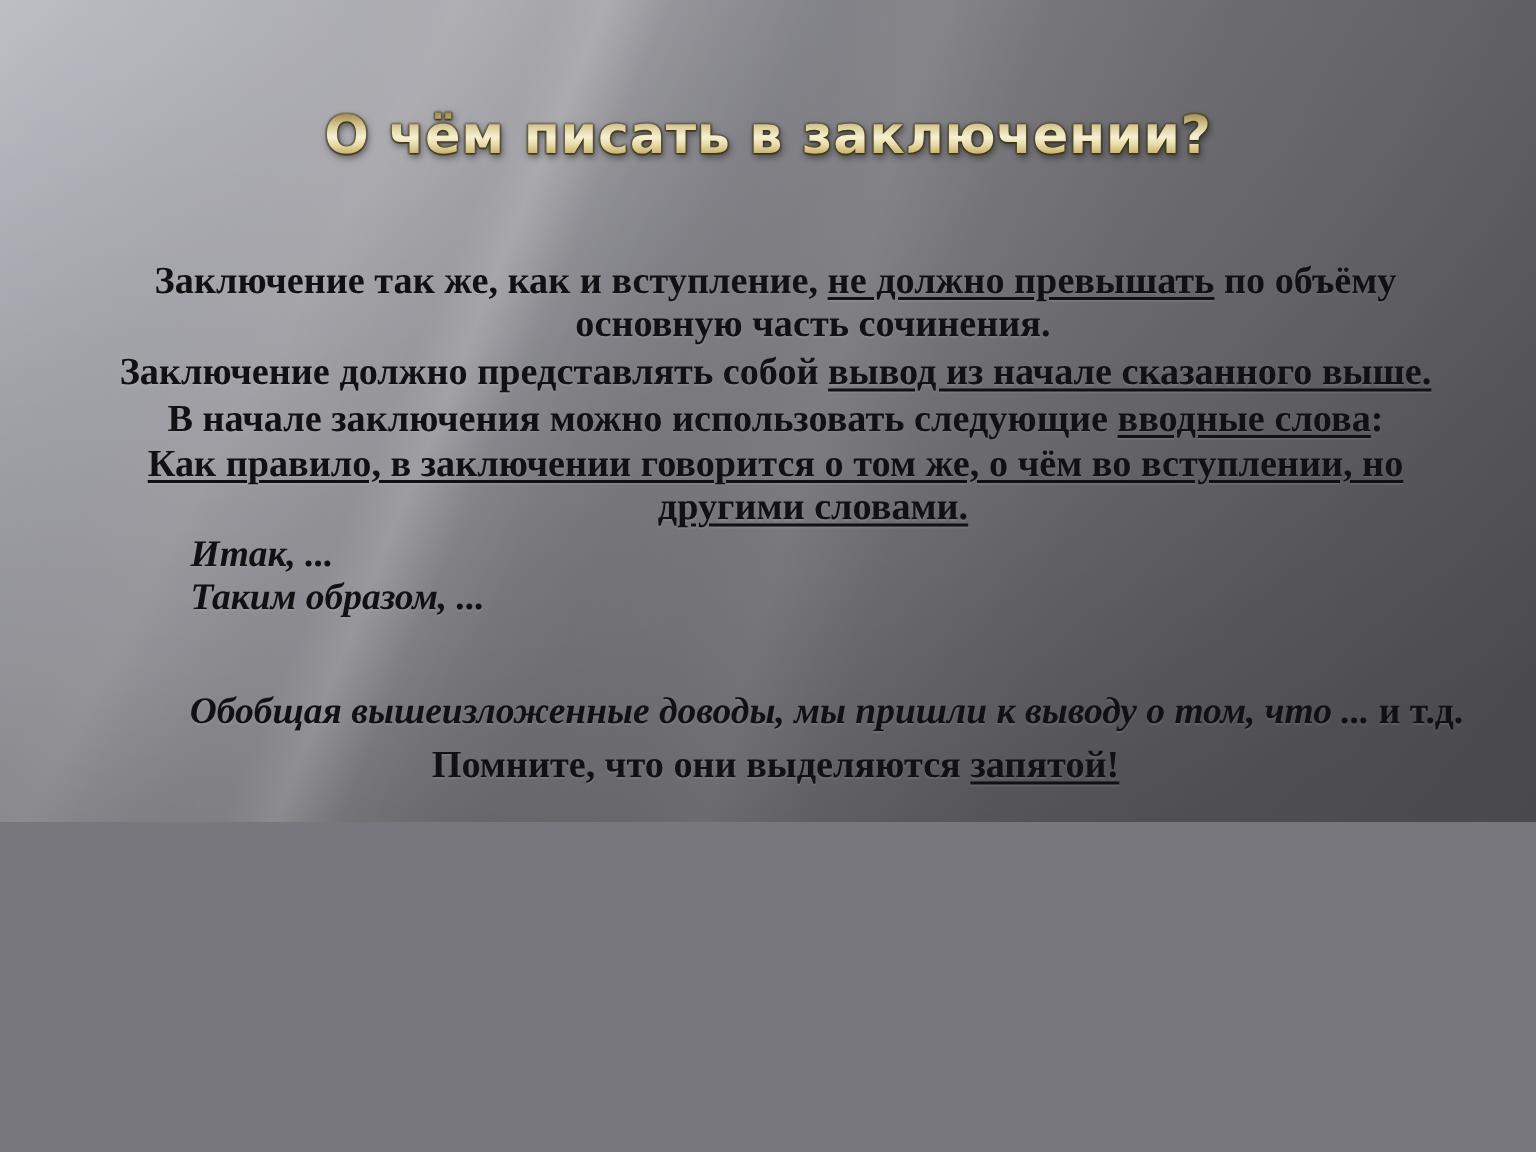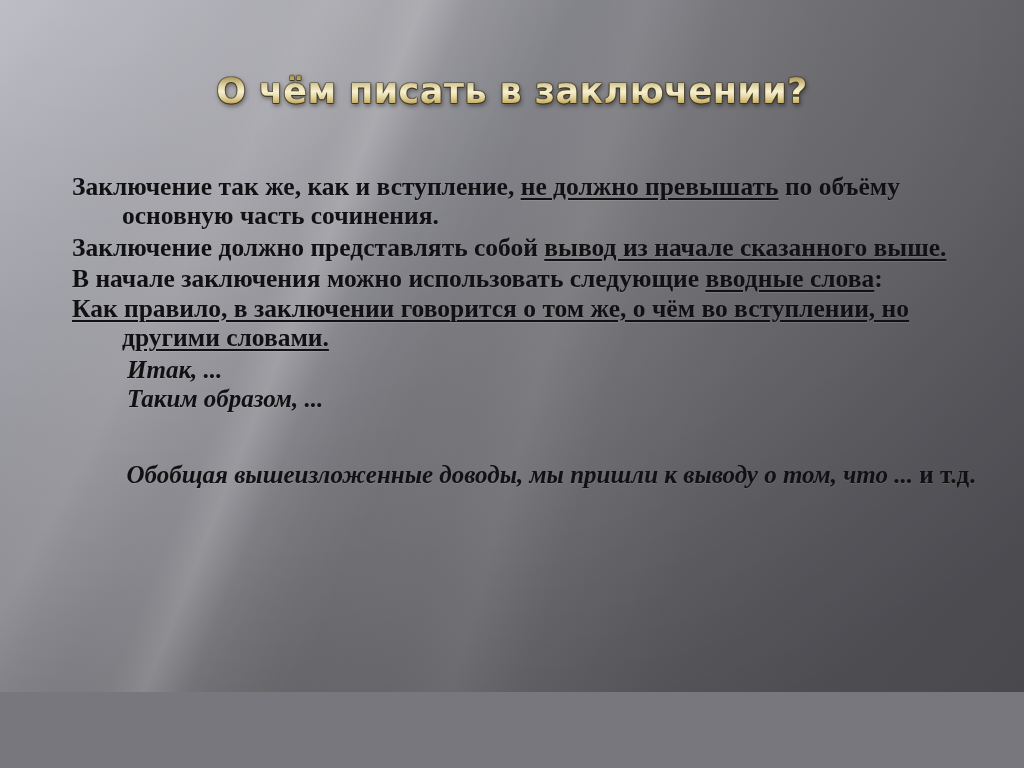--- a/index.html
+++ b/index.html
@@ -13,21 +13,21 @@
 
   body {
     font-family:"Liberation Serif", serif;
     background:#77777d;
   }
 
   
   .slide {
     position:relative;
     width:1024px;
-    height:692px;
+    height:548px;
     overflow:hidden;
     background:#c4b5fd;
   }
 
   
   .bg-base {
     position:absolute;
     inset:0;
     background:linear-gradient(129deg,
         #b6b6be 0%,
@@ -136,20 +136,21 @@
     font-size:25.5px;
     line-height:1.155;
     text-shadow:0 1px 1px rgba(255,255,255,0.10);
   }
 
   
   .para {
     padding-left:50px;
     text-indent:-50px;
     margin-bottom:2px;
+    text-align:center;
   }
   .para.tight { margin-bottom:0; }
 
   .para u,
   .para .ul {
     text-decoration:underline;
     text-decoration-thickness:2px;
     text-underline-offset:3px;
   }
 
@@ -205,15 +206,16 @@
     <p class="para tight"><span>В начале заключения можно использовать следующие </span><span class="ul">вводные слова</span><span>:</span></p>
 
     <p class="para"><span class="ul">Как правило, в заключении говорится о том же, о чём во вступлении, но другими словами.</span></p>
 
     <div class="words">
       <span class="word">Итак, ...</span>
       <span class="word">Таким образом, ...</span>
       <span class="word wrap"><span>Обобщая вышеизложенные доводы, мы пришли к выводу о том, что ...</span><span class="upright"> и т.д.</span></span>
     </div>
 
+    <p class="para closing"><span>Помните, что они выделяются </span><span class="ul">запятой!</span></p>
 
   </div>
 </div>
 
 </body></html>

